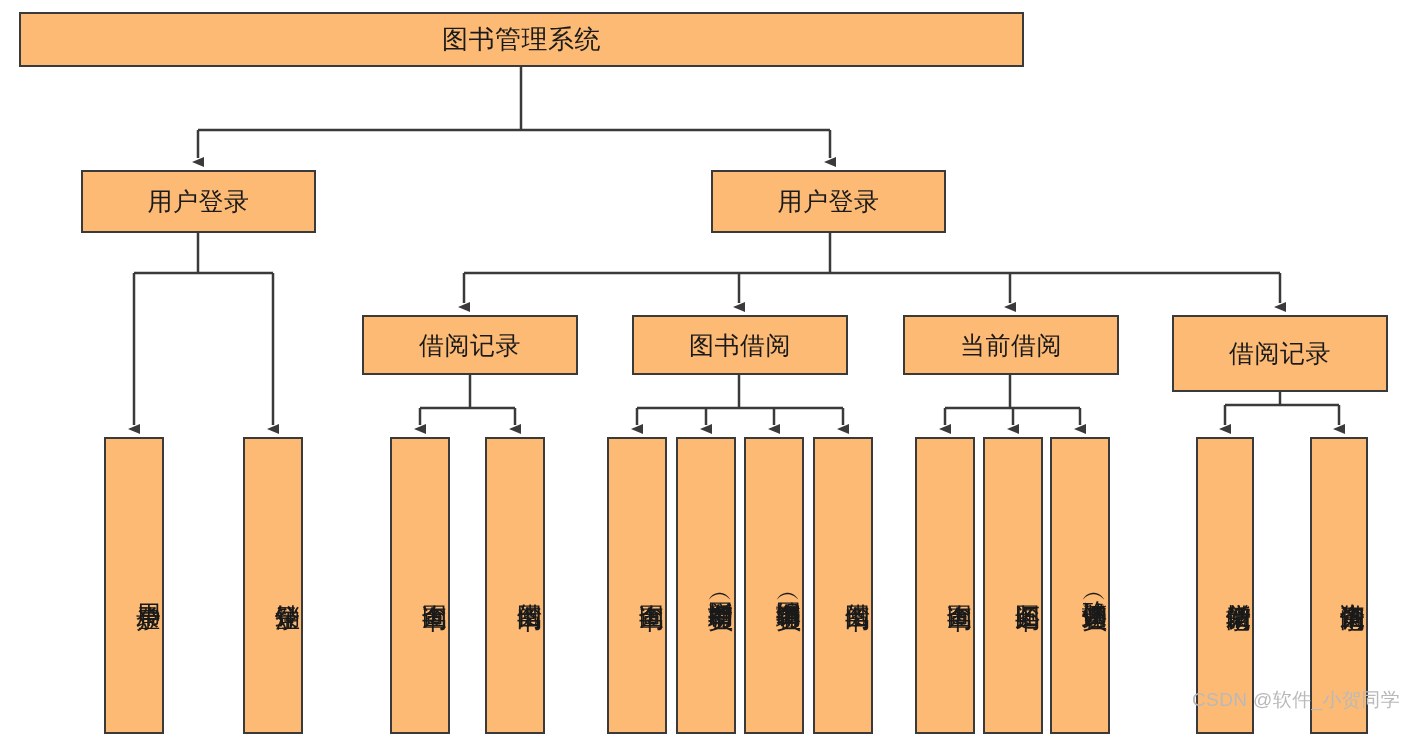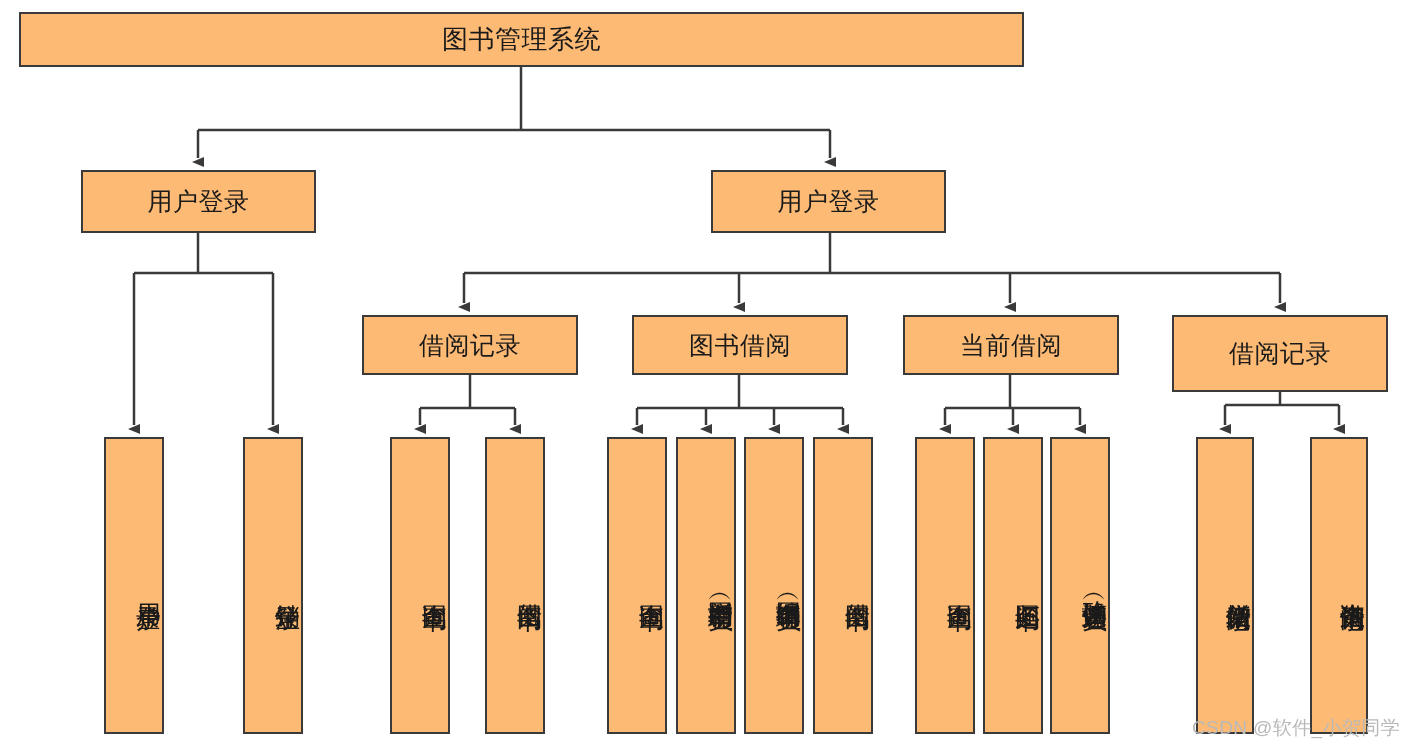--- a/index.html
+++ b/index.html
@@ -138,15 +138,15 @@
   <div class="node-box vertical" style="left:744px; top:437px; width:60px; height:297px;">编辑图书（管理员）</div>
   <div class="node-box vertical" style="left:813px; top:437px; width:60px; height:297px;">借阅图书</div>
 
   <div class="node-box vertical" style="left:915px; top:437px; width:60px; height:297px;">查询图书</div>
   <div class="node-box vertical" style="left:983px; top:437px; width:60px; height:297px;">归还图书</div>
   <div class="node-box vertical" style="left:1050px; top:437px; width:60px; height:297px;">确认归还（管理员）</div>
 
   <div class="node-box vertical" style="left:1196px; top:437px; width:58px; height:297px;">新增借阅记录</div>
   <div class="node-box vertical" style="left:1310px; top:437px; width:58px; height:297px;">查询借阅记录</div>
 
-  <div class="watermark" style="left:1192px; top:715px;">CSDN @软件_小贺同学</div>
+  <div class="watermark" style="left:1192px; top:687px;">CSDN @软件_小贺同学</div>
 
 </div>
 
 </body></html>

